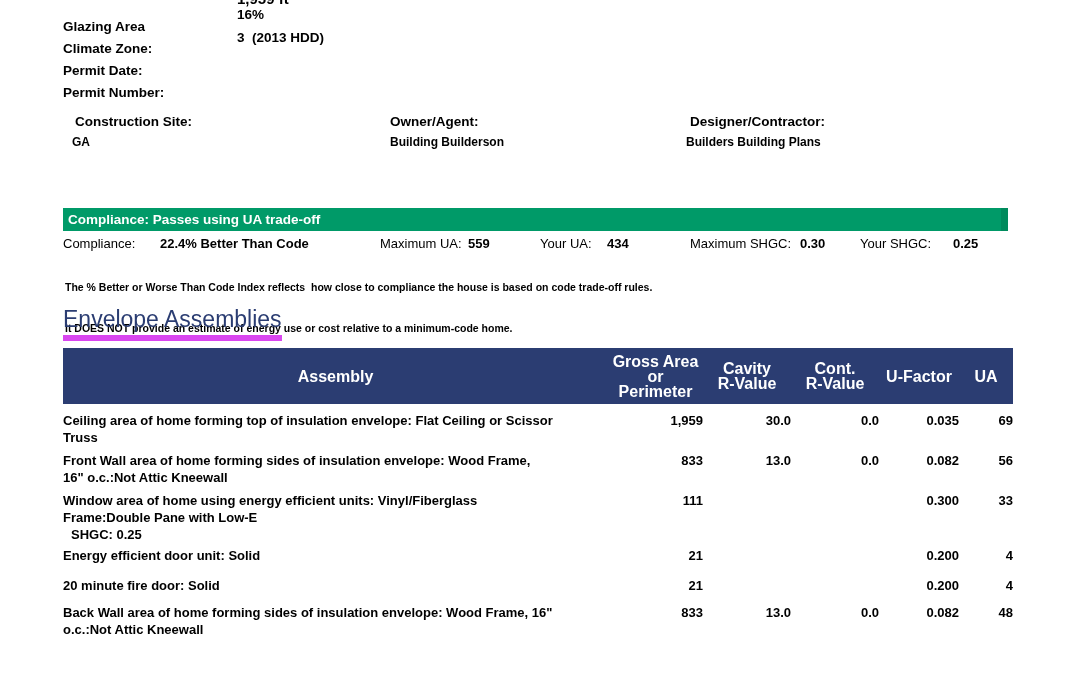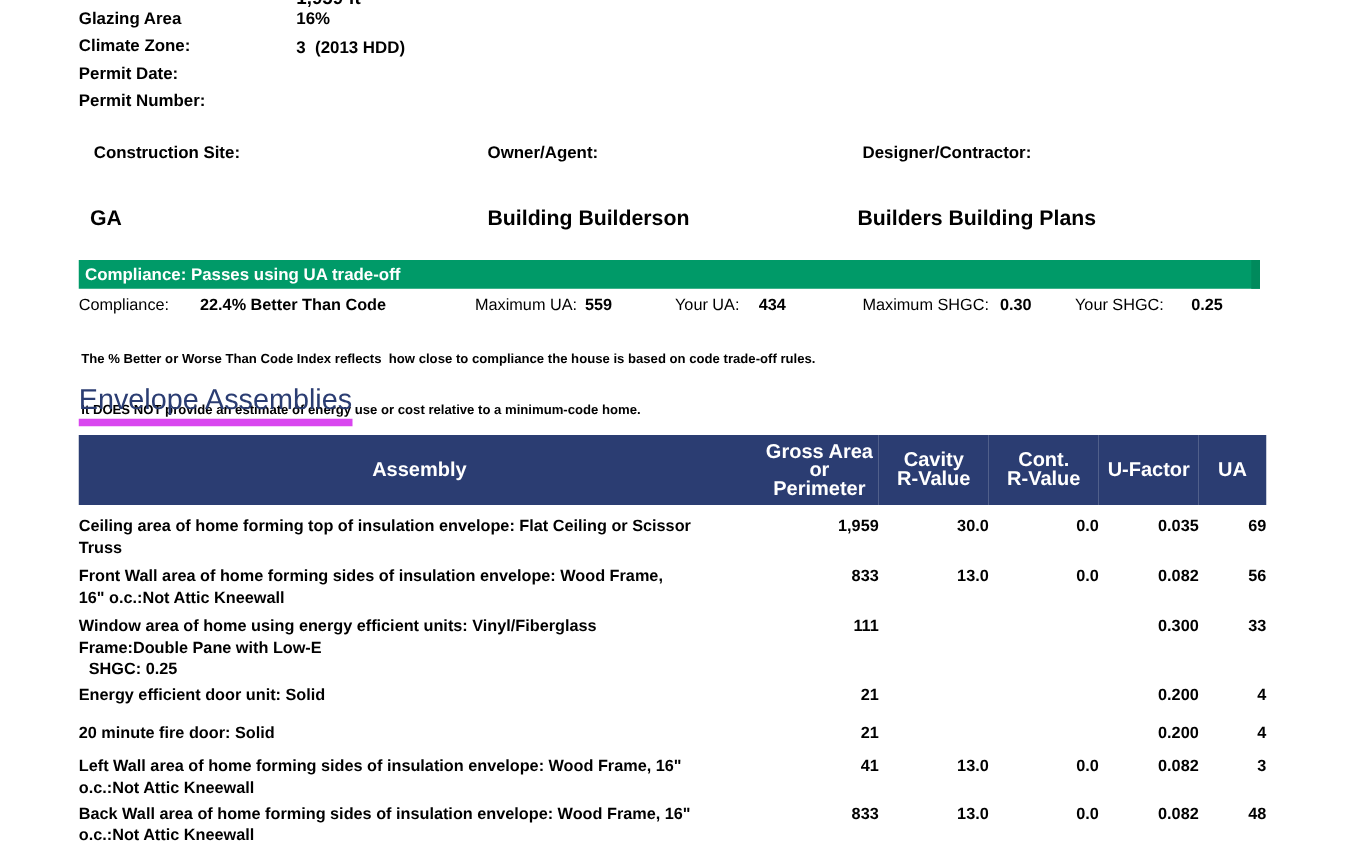--- a/index.html
+++ b/index.html
@@ -2,25 +2,25 @@
 <html><head>
 <meta charset="utf-8">
 <style>
   html,body{margin:0;padding:0;background:#fff;}
   .page{
     position:relative;width:1080px;height:675px;background:#ffffff;
     overflow:hidden;font-family:"Liberation Sans",sans-serif;color:#000;
   }
   
   .clipped-val{position:absolute;left:237px;top:-10px;font-size:15px;font-weight:700;white-space:pre;}
-  .f-label{position:absolute;left:63px;font-size:13.5px;font-weight:700;white-space:pre;}
+  .f-label{position:absolute;left:63px;font-size:13.5px;font-weight:700;white-space:pre;margin-top:12px;}
   .f-value{position:absolute;left:237px;font-size:13.5px;font-weight:700;white-space:pre;}
   
   .p-label{position:absolute;top:114px;font-size:13.5px;font-weight:700;margin-left:12px;}
-  .p-value{position:absolute;top:135px;font-size:17px;font-weight:700;margin-top:30px;}
+  .p-value{position:absolute;top:135px;font-size:12px;font-weight:700;}
   
   .banner{
     position:absolute;left:63px;top:208px;width:933px;height:23px;
     background:#009a68;border-right:7px solid #008a5c;
     color:#ffffff;font-size:13.5px;font-weight:700;line-height:23px;padding-left:5px;
   }
   
   .stat{position:absolute;top:236px;font-size:13px;white-space:pre;}
   .stat.val{font-weight:700;}
   
@@ -157,29 +157,20 @@
       </tr>
       <tr>
         <td class="asm">20 minute fire door: Solid</td>
         <td class="num">21</td>
         <td class="num"></td>
         <td class="num"></td>
         <td class="num">0.200</td>
         <td class="num">4</td>
       </tr>
       <tr>
-        <td class="asm">Left Wall area of home forming sides of insulation envelope: Wood Frame, 16"
-o.c.:Not Attic Kneewall</td>
-        <td class="num">41</td>
-        <td class="num">13.0</td>
-        <td class="num">0.0</td>
-        <td class="num">0.082</td>
-        <td class="num">3</td>
-      </tr>
-      <tr>
         <td class="asm">Back Wall area of home forming sides of insulation envelope: Wood Frame, 16"
 o.c.:Not Attic Kneewall</td>
         <td class="num">833</td>
         <td class="num">13.0</td>
         <td class="num">0.0</td>
         <td class="num">0.082</td>
         <td class="num">48</td>
       </tr>
     </tbody>
   </table>

